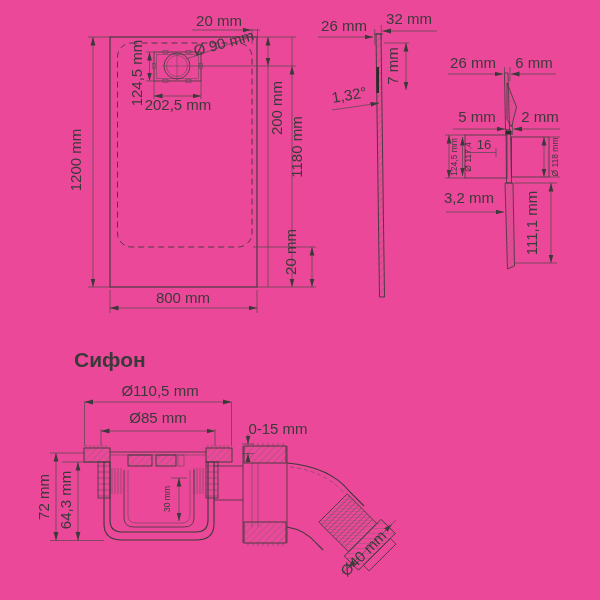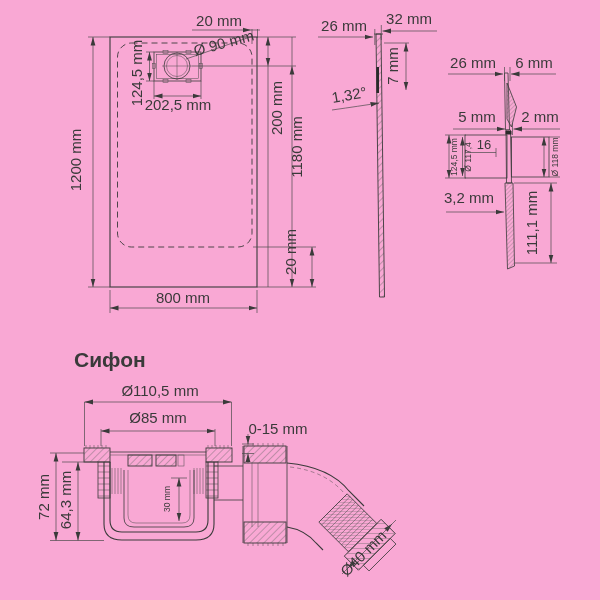--- a/index.html
+++ b/index.html
@@ -1,16 +1,16 @@
 <!DOCTYPE html>
 <html><head>
 <meta charset="utf-8">
 <style>
   html,body{margin:0;padding:0;background:#fff;}
-  .stage{position:relative;width:600px;height:600px;background:#f9a8d4;overflow:hidden;}
+  .stage{position:relative;width:600px;height:600px;background:#ec4899;overflow:hidden;}
   svg{position:absolute;left:0;top:0;}
   svg text{font-family:"Liberation Sans","DejaVu Sans",sans-serif;fill:#3a3a3a;}
   .t15{font-size:15px;}
   .t13{font-size:13px;}
   .t9{font-size:8.5px;}
   .title{font-size:21px;font-weight:bold;}
   .obj{stroke:#3a3a3a;stroke-width:1.1;fill:none;}
   .obj2{stroke:#3a3a3a;stroke-width:0.8;fill:none;}
   .thin{stroke:#4a4a4a;stroke-width:0.5;fill:none;}
   .dim{stroke:#4a4a4a;stroke-width:0.7;fill:none;}

